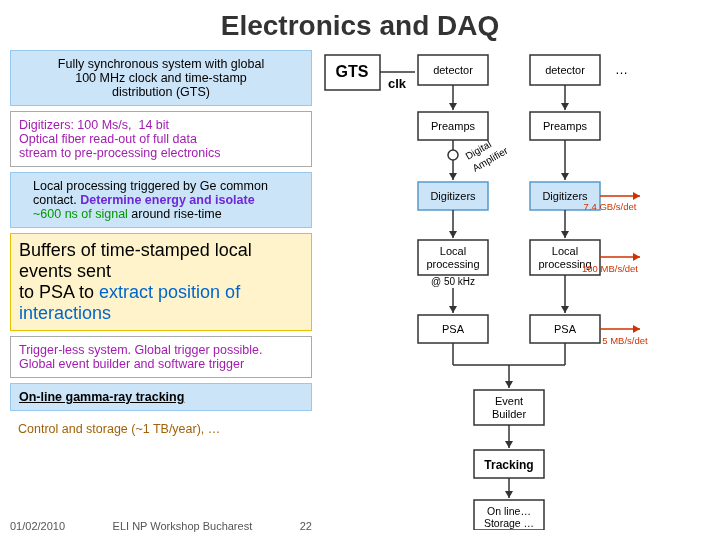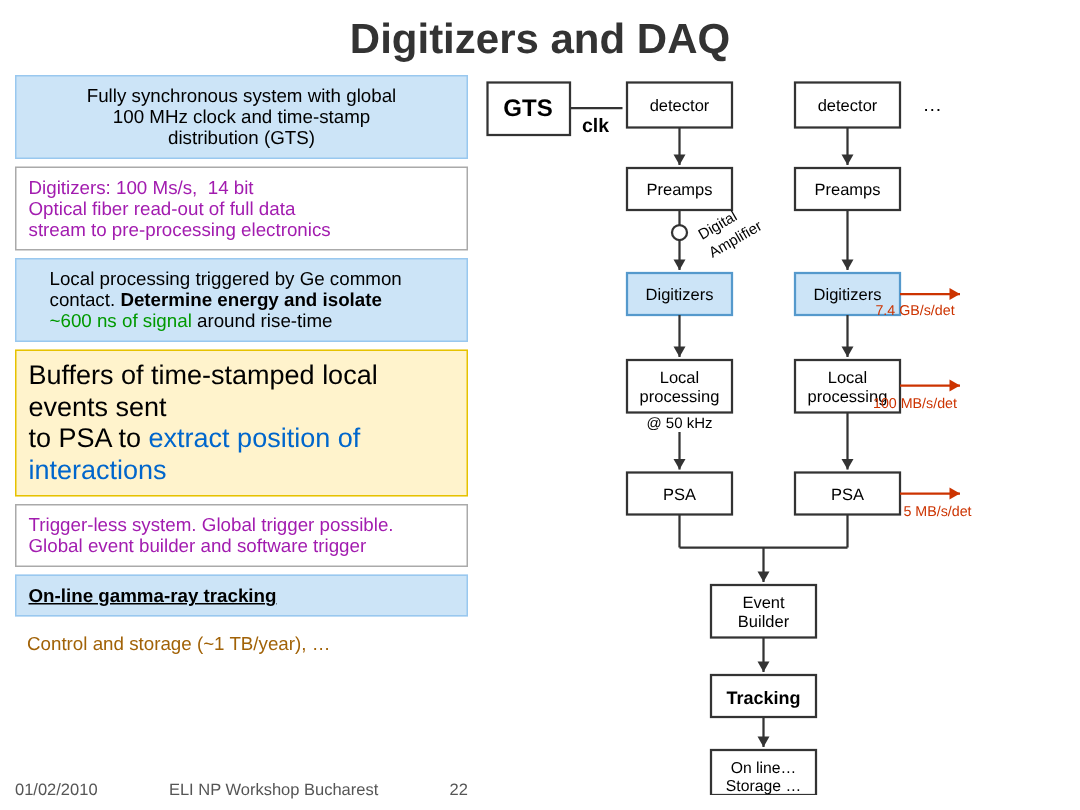--- a/index.html
+++ b/index.html
@@ -54,21 +54,21 @@
       color: #a21caf;
     }
 
     .box-orange-text {
       background: #cce4f7;
       border: 1px solid #99c8ef;
       padding: 6px 22px;
       font-size: 12.5px;
     }
 
-    .text-orange { color: #000000; font-weight: bold; }
+    .text-orange { color: #6d28d9; font-weight: bold; }
     .text-green { color: #009900; }
 
     .box-yellow {
       background: #fff3cc;
       border: 1px solid #e6c200;
       padding: 6px 8px;
       font-size: 18px;
       color: #000;
     }
 
@@ -103,21 +103,21 @@
     
     .right-col {
       flex: 1;
       position: relative;
       min-height: 440px;
     }
   </style>
 </head>
 <body>
 
-<div class="page-title">Digitizers and DAQ</div>
+<div class="page-title">Electronics and DAQ</div>
 
 <div class="main-content">
 
   <div class="left-col">
     <div class="box-blue">
       Fully synchronous system with global<br>
       100 MHz clock and time-stamp<br>
       distribution (GTS)
     </div>
     <div class="box-white">

